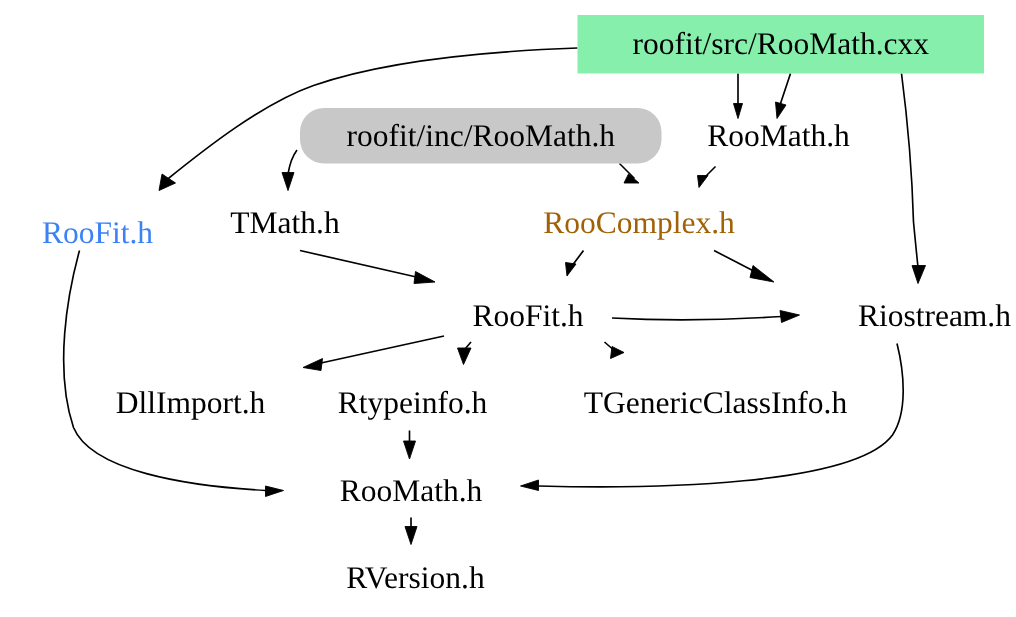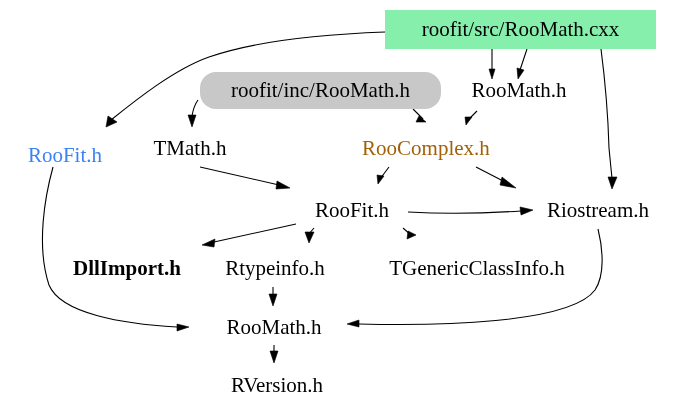--- a/index.html
+++ b/index.html
@@ -145,24 +145,24 @@
       </div>
       <div class="node" style="left: 138px; top: 130px; width: 104px; height: 36px; color: rgb(0, 0, 0);">
         <span>TMath.h</span>
       </div>
       <div class="node" style="left: 336px; top: 130px; width: 180px; height: 36px; color: #a16207;">
         <span>RooComplex.h</span>
       </div>
       <div class="node" style="left: 296px; top: 192px; width: 112px; height: 36px; color: rgb(0, 0, 0);">
         <span>RooFit.h</span>
       </div>
-      <div class="node" style="left: 522px; top: 192px; width: 152px; height: 36px; color: rgb(0, 0, 0);">
+      <div class="node" style="left: 522px; top: 192px; width: 152px; height: 36px; color: rgb(0, 0, 0); justify-content: flex-end;">
         <span>Riostream.h</span>
       </div>
-      <div class="node" style="left: 54px; top: 250px; width: 146px; height: 36px; color: rgb(0, 0, 0); font-weight: bold;">
+      <div class="node" style="left: 54px; top: 250px; width: 146px; height: 36px; color: rgb(0, 0, 0);">
         <span>DllImport.h</span>
       </div>
       <div class="node" style="left: 203px; top: 250px; width: 144px; height: 36px; color: rgb(0, 0, 0); justify-content: center;">
         <span>Rtypeinfo.h</span>
       </div>
       <div class="node" style="left: 357px; top: 250px; width: 240px; height: 36px; color: rgb(0, 0, 0);">
         <span>TGenericClassInfo.h</span>
       </div>
       <div class="node" style="left: 211px; top: 309px; width: 126px; height: 36px; color: rgb(0, 0, 0);">
         <span>RooMath.h</span>

